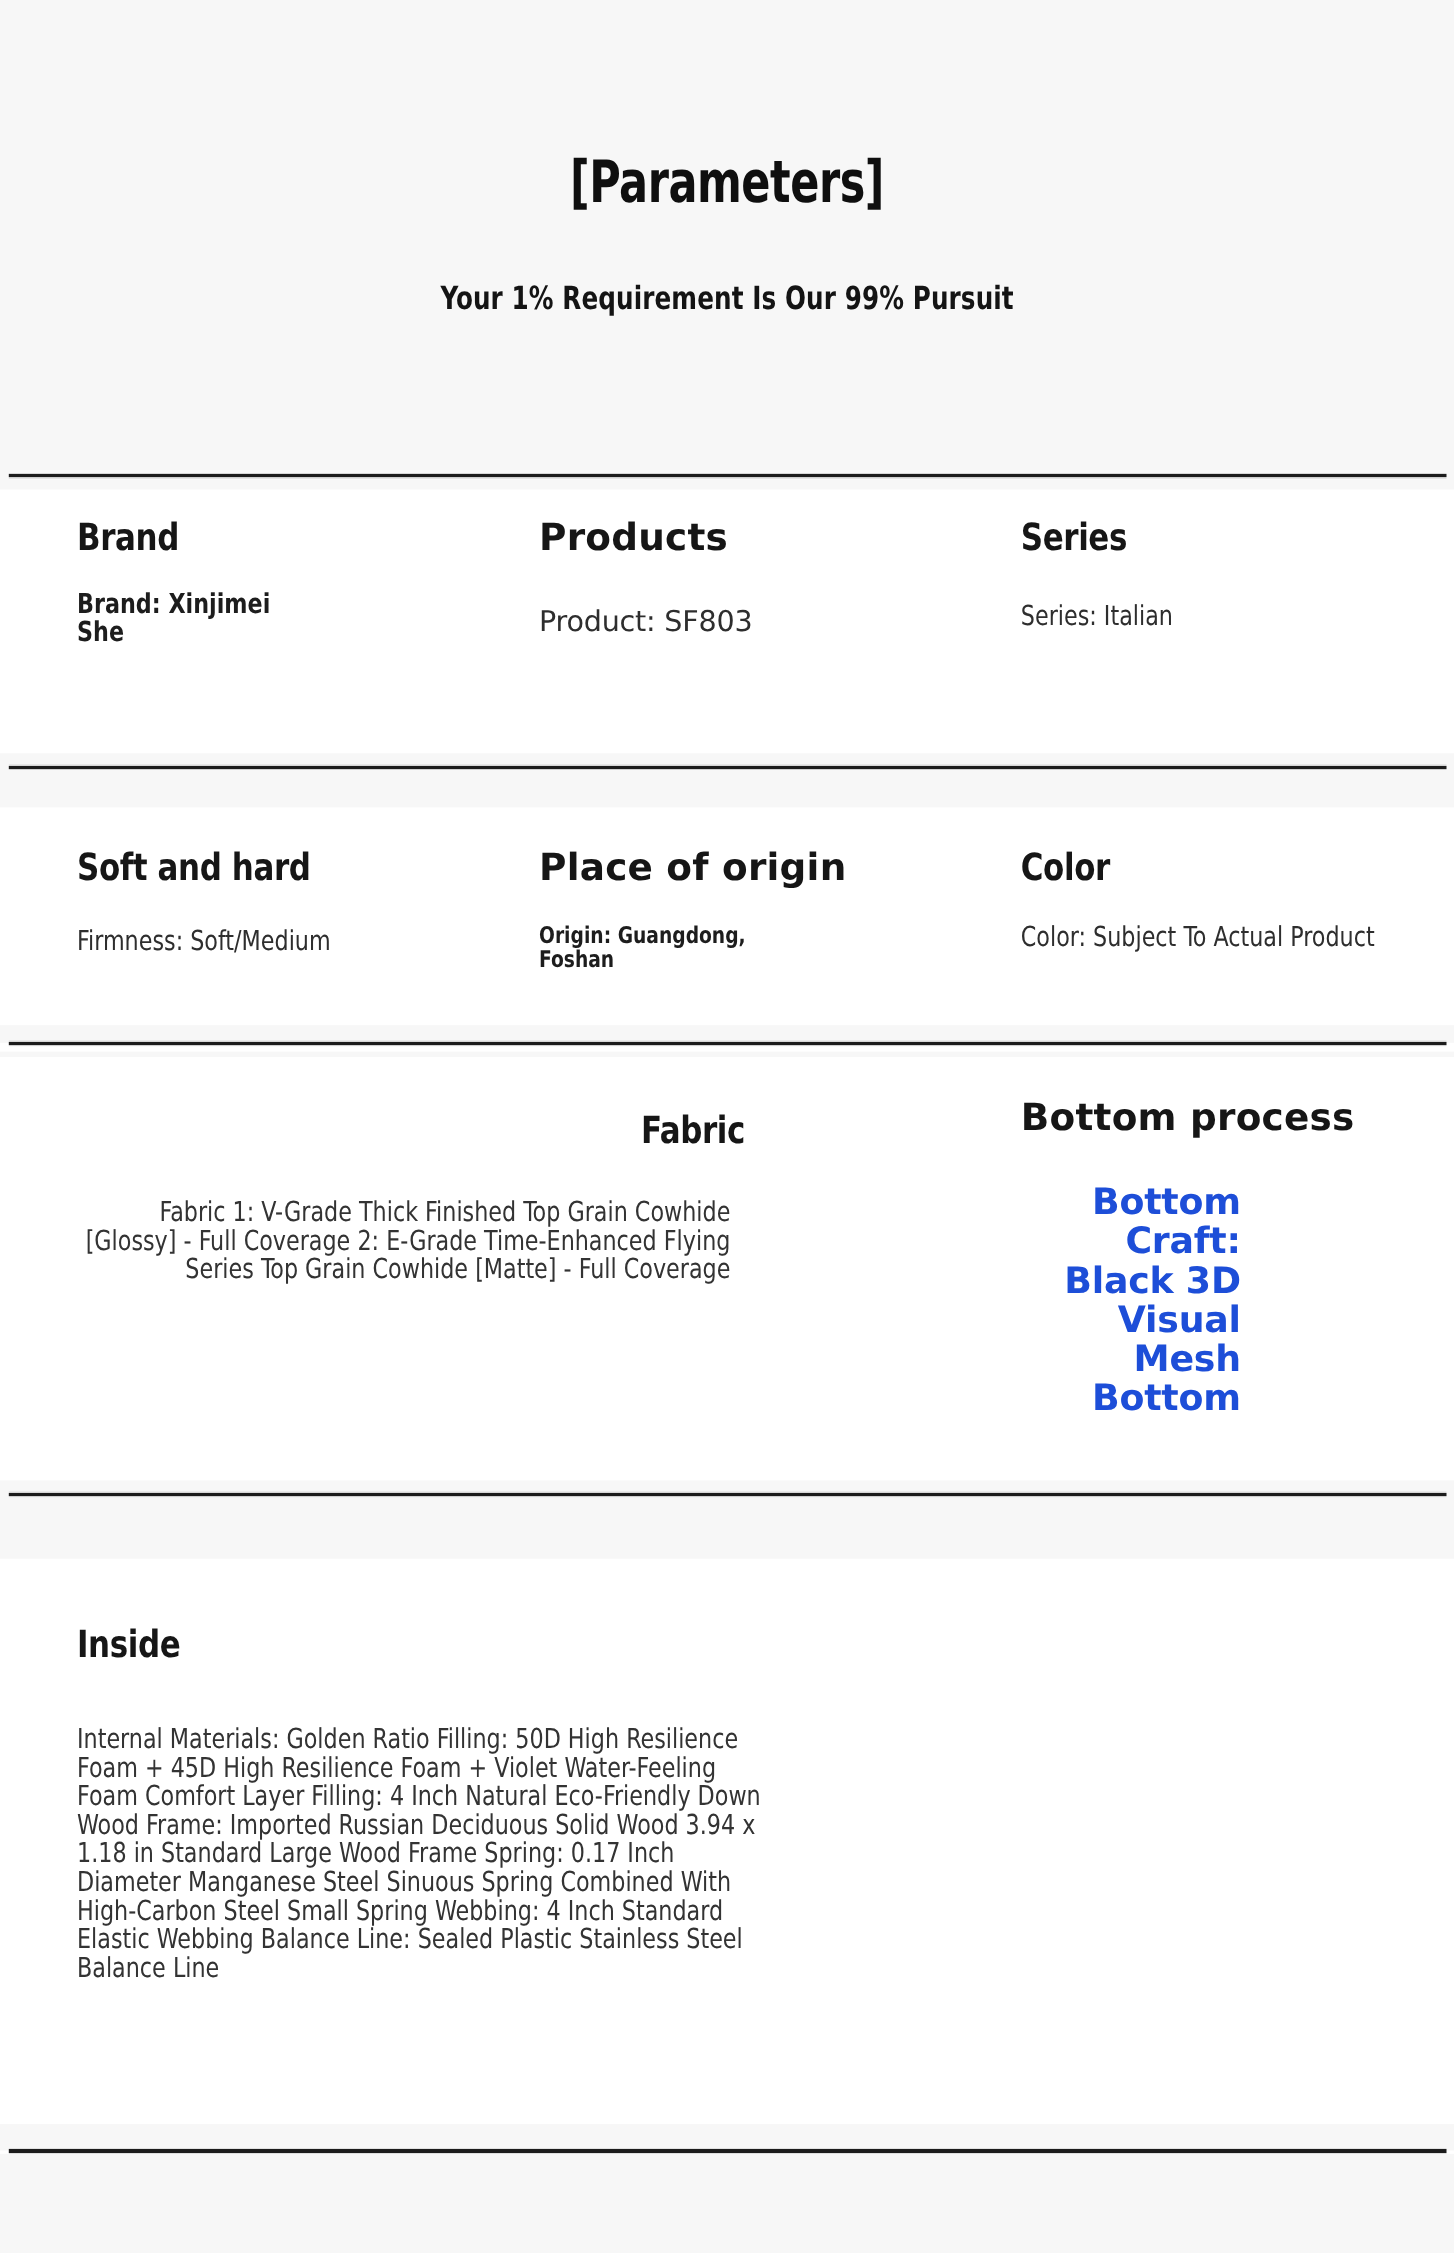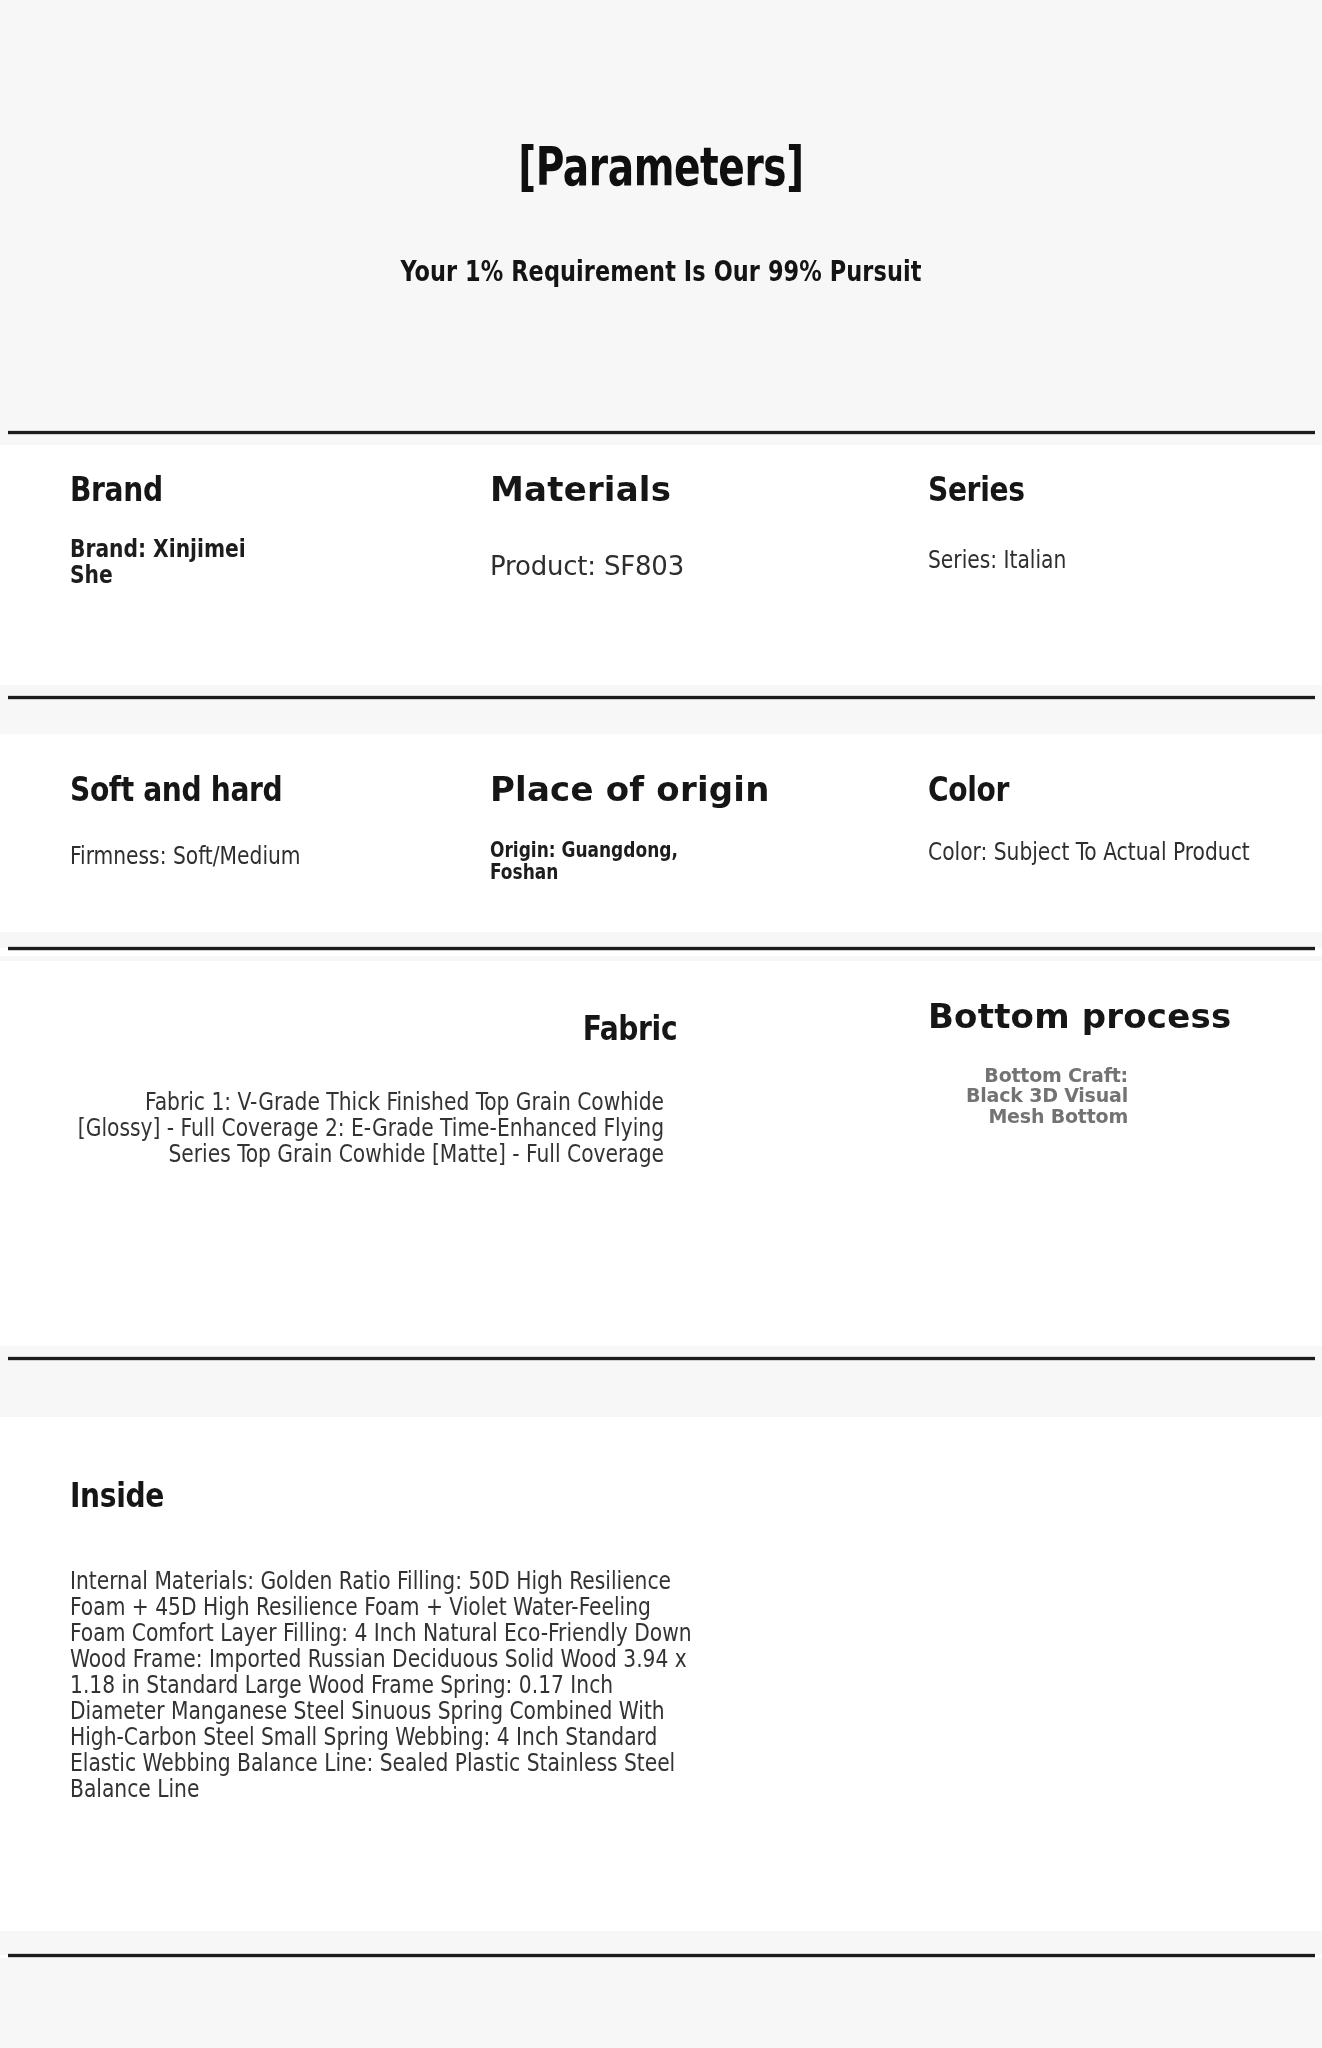--- a/index.html
+++ b/index.html
@@ -178,21 +178,21 @@
 
   <div class="rule" style="top:430px;"></div>
 
   <div class="card" style="top:445px;height:240px;">
     <div class="cell" style="left:70px;top:27px;">
       <div class="cell-head cond">Brand</div>
       <div class="cell-val bold tight" style="margin-top:28px;width:250px;">Brand: Xinjimei She</div>
     </div>
 
     <div class="cell" style="left:490px;top:27px;">
-      <div class="cell-head geo">Materials</div>
+      <div class="cell-head geo">Products</div>
       <div class="cell-val reg" style="margin-top:44px;width:300px;">Product: SF803</div>
     </div>
 
     <div class="cell" style="left:928px;top:27px;">
       <div class="cell-head cond">Series</div>
       <div class="cell-val" style="margin-top:38px;width:340px;">Series: Italian</div>
     </div>
   </div>
 
   <div class="band" style="top:685px;height:12px;"></div>
@@ -219,21 +219,21 @@
   <div class="rule" style="top:946px;"></div>
 
   <div class="card" style="top:961px;height:385px;text-align:right;">
     <div class="cell" style="left:70px;top:50px;">
       <div class="cell-head cond">Fabric</div>
       <div class="cell-val para" style="margin-top:42px;width:660px;">Fabric 1: V-Grade Thick Finished Top Grain Cowhide [Glossy] - Full Coverage 2: E-Grade Time-Enhanced Flying Series Top Grain Cowhide [Matte] - Full Coverage</div>
     </div>
 
     <div class="cell" style="left:928px;top:38px;">
       <div class="cell-head geo">Bottom process</div>
-      <div class="cell-val reg" style="margin-top:30px;width:200px;font-weight:700;line-height:1.08;color:#737373;font-size:19px;">Bottom Craft: Black 3D Visual Mesh Bottom</div>
+      <div class="cell-val reg" style="margin-top:40px;width:200px;font-weight:700;line-height:1.08;color:#1d4ed8;font-size:33px;">Bottom Craft: Black 3D Visual Mesh Bottom</div>
     </div>
   </div>
 
   <div class="band" style="top:1346px;height:20px;"></div>
   <div class="rule" style="top:1356px;"></div>
 
   <div class="card" style="top:1417px;height:560px;">
     <div class="cell" style="left:70px;top:61px;">
       <div class="cell-head cond">Inside</div>
       <div class="cell-val para" style="margin-top:54px;width:700px;">Internal Materials: Golden Ratio Filling: 50D High Resilience Foam + 45D High Resilience Foam + Violet Water-Feeling Foam Comfort Layer Filling: 4 Inch Natural Eco-Friendly Down Wood Frame: Imported Russian Deciduous Solid Wood 3.94 x 1.18 in Standard Large Wood Frame Spring: 0.17 Inch Diameter Manganese Steel Sinuous Spring Combined With High-Carbon Steel Small Spring Webbing: 4 Inch Standard Elastic Webbing Balance Line: Sealed Plastic Stainless Steel Balance Line</div>

